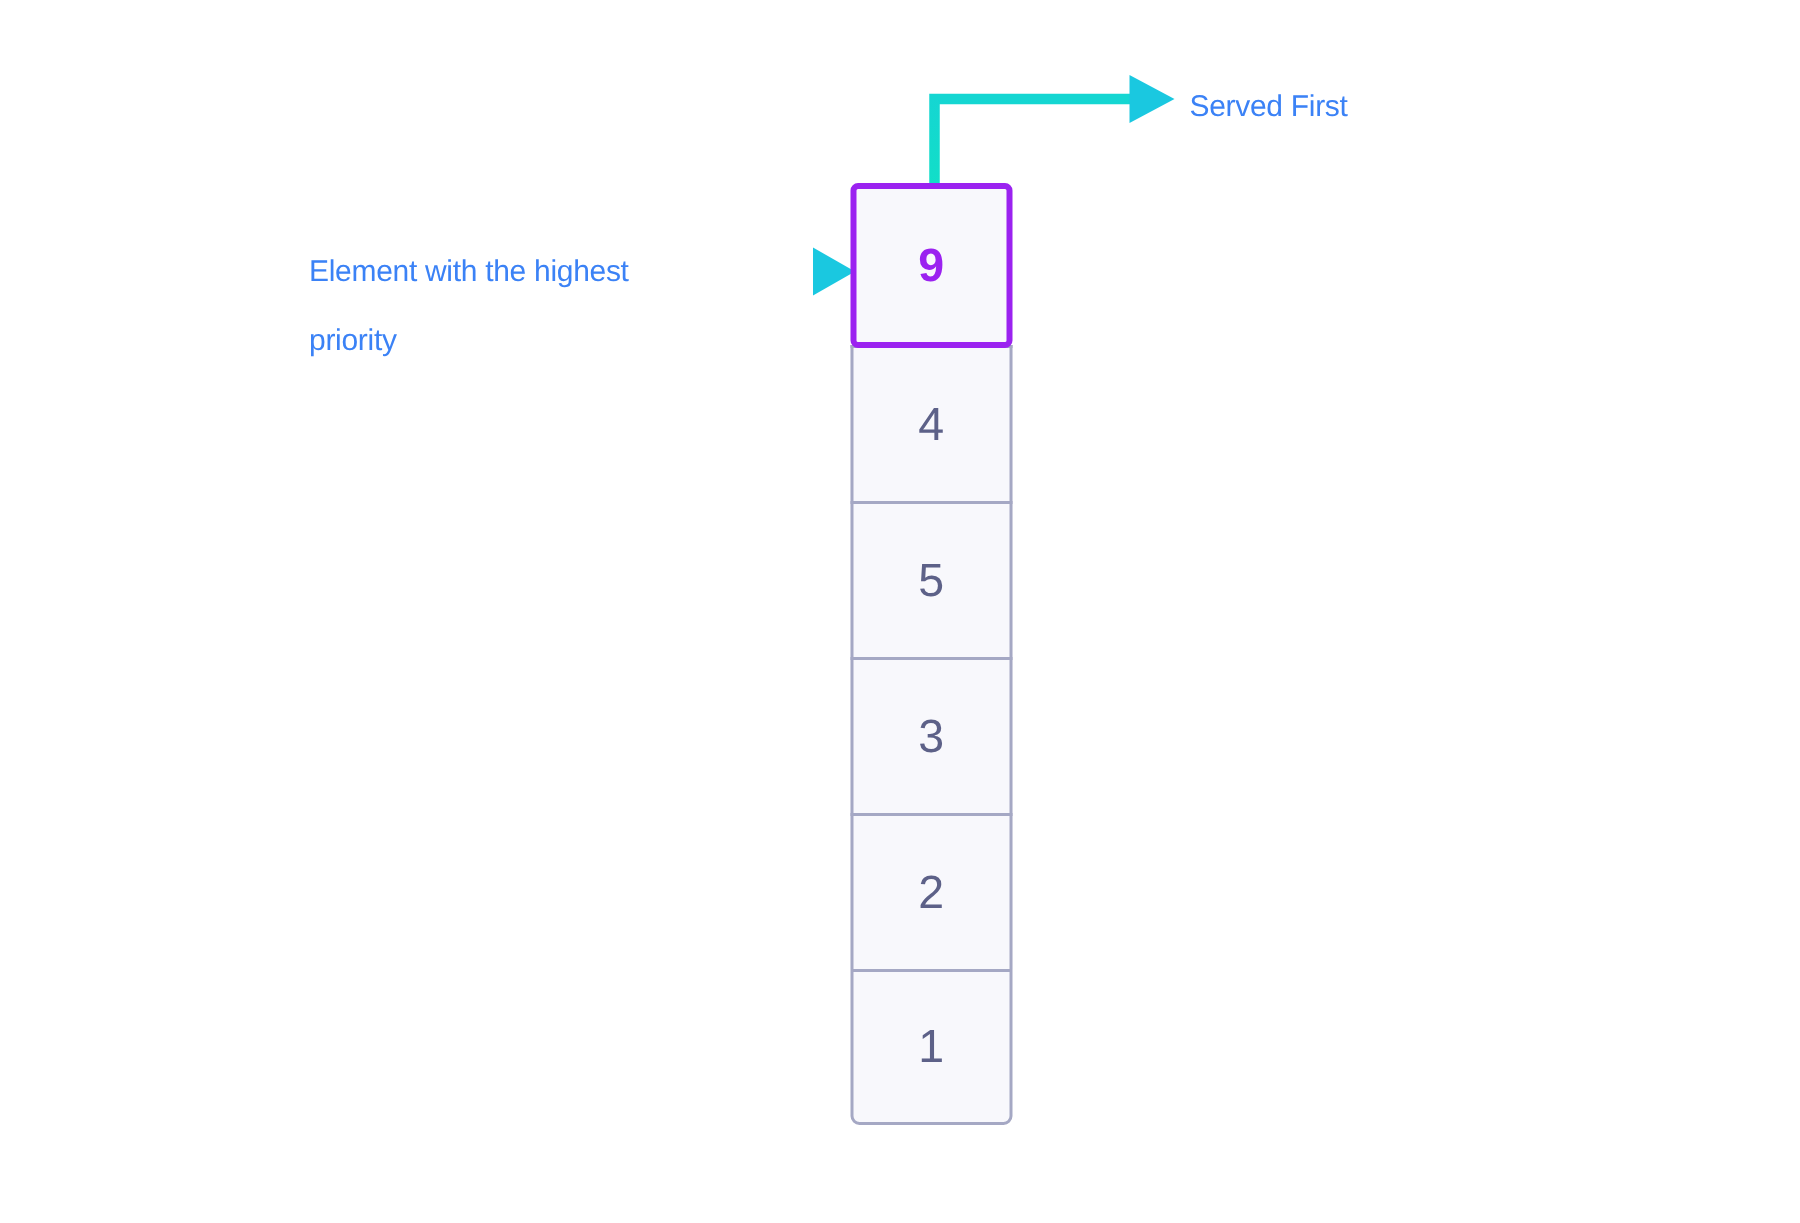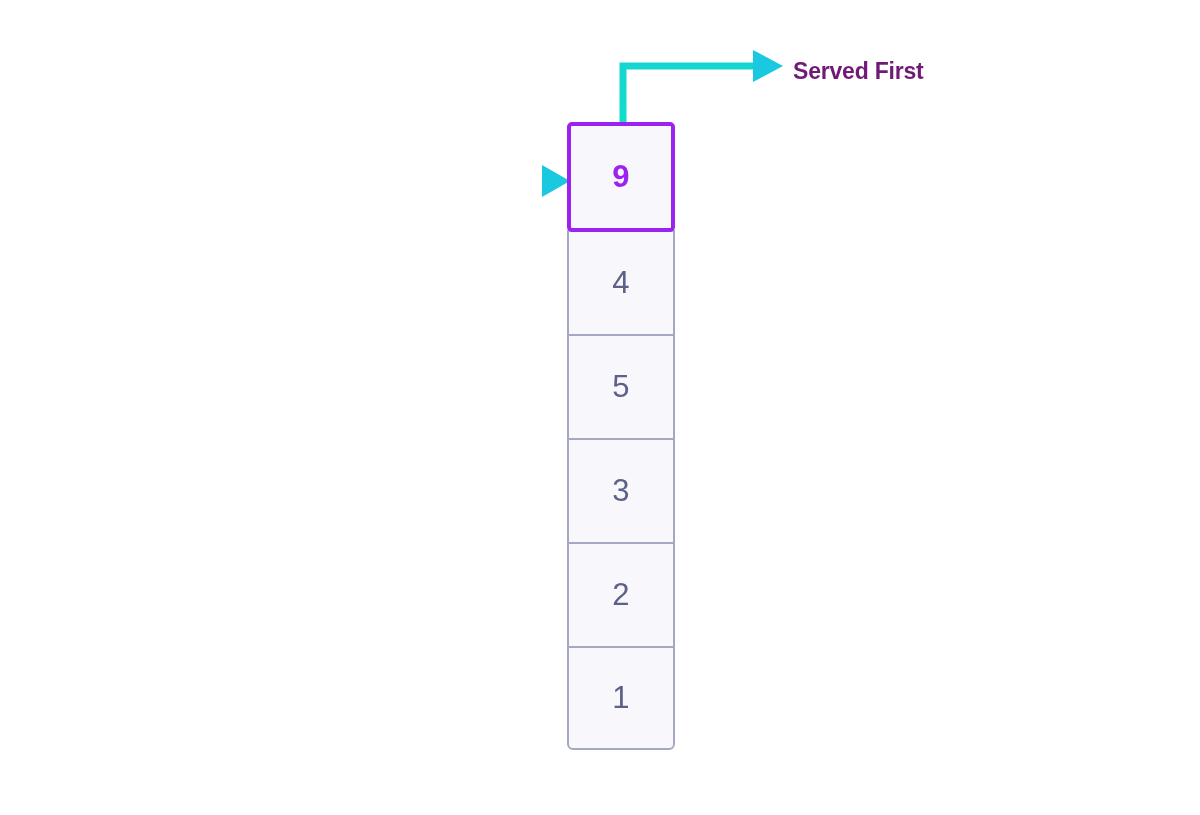--- a/index.html
+++ b/index.html
@@ -58,23 +58,23 @@
 
   .queue-cell.last {
     border-bottom: 2px solid #a5a8c4;
     border-bottom-left-radius: 6px;
     border-bottom-right-radius: 6px;
   }
 
   
   .label {
     position: absolute;
-    color: #701a75;
-    font-weight: 700;
-    font-size: 23px;
+    color: #3b82f6;
+    font-weight: 400;
+    font-size: 20px;
     line-height: 46px;
     letter-spacing: -0.2px;
     white-space: nowrap;
   }
 
   #label-priority {
     left: 206px;
     top: 158px;
     width: 250px;
     white-space: normal;
@@ -116,20 +116,21 @@
       <path d="M 623 128 L 623 66 L 757 66" fill="none" stroke="url(#cyanGradV)" stroke-width="7" stroke-linecap="butt" stroke-linejoin="miter"></path>
       <polygon points="753,50 783,66 753,82" fill="#1ac8e0"></polygon>
     </g>
 
     <g>
       <line x1="450" y1="181" x2="546" y2="181" stroke="url(#cyanGradH)" stroke-width="7" stroke-linecap="butt"></line>
       <polygon points="542,165 570,181 542,197" fill="#1ac8e0"></polygon>
     </g>
   </svg>
 
+  <div class="label" id="label-priority">Element with the highest priority</div>
 
   <div class="label" id="label-served">Served First</div>
 
   <div class="queue-stack">
 
     <div class="queue-cell first">
       <span>9</span>
     </div>
 
     <div class="queue-cell">

